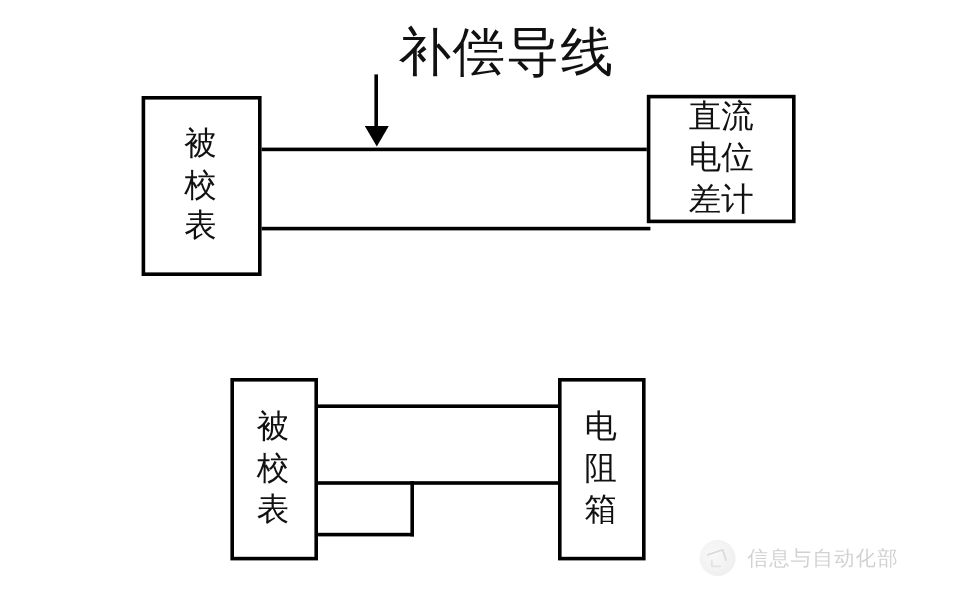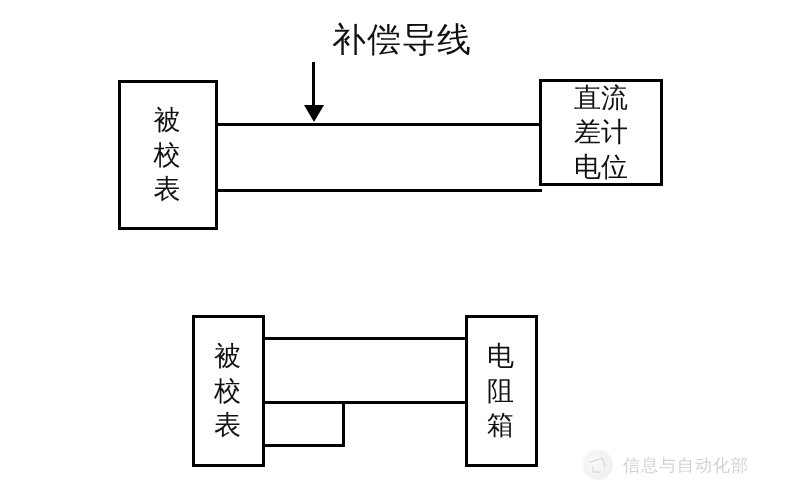--- a/index.html
+++ b/index.html
@@ -64,21 +64,21 @@
     height: 0;
     border-left: 10px solid transparent;
     border-right: 10px solid transparent;
     border-top: 17px solid #000000;
     z-index: 2;
   }
 
   .title-label {
     position: absolute;
     font-family: "DejaVu Sans", sans-serif;
-    font-size: 34px;
+    font-size: 44px;
     line-height: 1;
     color: #111111;
     letter-spacing: 1px;
     white-space: nowrap;
     z-index: 4;
   }
 
   
   .watermark {
     position: absolute;
@@ -137,22 +137,22 @@
   <div class="arrow-head" style="left:304px; top:105px;"></div>
 
   <div class="box" style="left:118px; top:80px; width:100px; height:150px;">
     <div class="box-line">被</div>
     <div class="box-line">校</div>
     <div class="box-line">表</div>
   </div>
 
   <div class="box" style="left:539px; top:79px; width:124px; height:107px;">
     <div class="box-line wide">直流</div>
+    <div class="box-line wide">电位</div>
     <div class="box-line wide">差计</div>
-    <div class="box-line wide">电位</div>
   </div>
 
   <div class="wire wire-h" style="left:215px; top:123px; width:327px;"></div>
   <div class="wire wire-h" style="left:215px; top:189px; width:327px;"></div>
 
   <div class="box" style="left:192px; top:315px; width:73px; height:152px;">
     <div class="box-line">被</div>
     <div class="box-line">校</div>
     <div class="box-line">表</div>
   </div>

